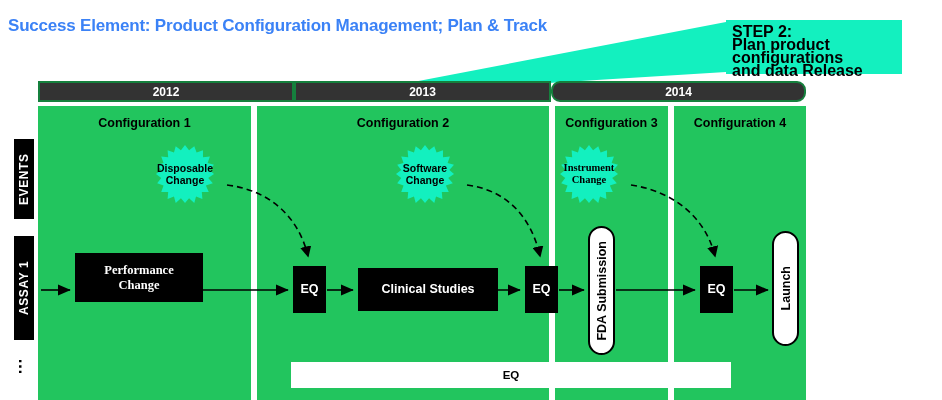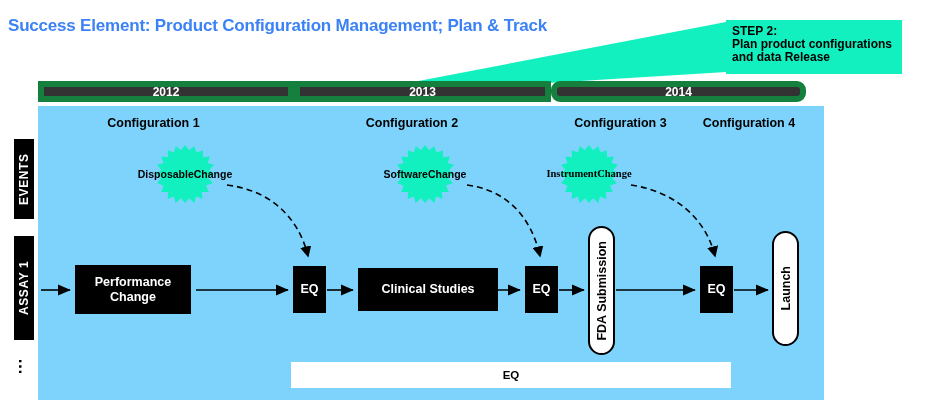--- a/index.html
+++ b/index.html
@@ -17,37 +17,37 @@
     letter-spacing:-0.2px;white-space:nowrap;
   }
 
   
   .callout{
     position:absolute;left:726px;top:20px;width:176px;height:54px;
     background:#13f0bf;
   }
   .callout-text{
     position:absolute;left:6px;top:5px;width:168px;
-    font-size:12px;font-weight:bold;color:#000;line-height:13px;
+    font-size:16px;font-weight:bold;color:#000;line-height:13px;
   }
   .callout-line{position:absolute;left:330px;top:18px;width:600px;height:80px;pointer-events:none;}
 
   
   .yearbar{position:absolute;left:38px;top:81px;width:768px;height:21px;}
   .year{
     position:absolute;top:0;height:21px;background:#333333;
     color:#ffffff;font-size:12px;font-weight:bold;
     display:flex;align-items:center;justify-content:center;
-    border:6px solid #15803d;box-sizing:border-box;
+    border:2px solid #15803d;box-sizing:border-box;
   }
 
   
   .panels{position:absolute;left:38px;top:106px;width:768px;height:294px;}
   .panel{
-    position:absolute;top:0;height:294px;background:#7dd3fc;padding-left:18px;
+    position:absolute;top:0;height:294px;background:#22c55e;
   }
   .panel-title{
     position:absolute;top:10px;left:0;width:100%;text-align:center;
     font-size:12.5px;font-weight:bold;color:#000;
   }
 
   
   .vlabel{
     position:absolute;background:#000;color:#fff;
     font-size:12px;font-weight:bold;letter-spacing:0.6px;
@@ -76,21 +76,21 @@
     display:flex;align-items:center;justify-content:center;
     font-size:12.5px;font-weight:bold;
   }
   .rbox span{writing-mode:vertical-rl;transform:rotate(180deg);white-space:nowrap;}
 
   
   .burst{position:absolute;}
   .burst svg{display:block;}
   .burst-text{
     position:absolute;left:0;top:0;width:100%;height:100%;
-    display:flex;flex-direction:row;align-items:center;justify-content:center;
+    display:flex;flex-direction:column;align-items:center;justify-content:center;
     font-size:10.5px;font-weight:bold;color:#000;line-height:12px;text-align:right;
     pointer-events:none;
   }
 
   
   #arrows{position:absolute;left:0;top:0;width:942px;height:400px;pointer-events:none;}
 
   
   .legend{
     position:absolute;left:291px;top:362px;width:440px;height:26px;
@@ -166,21 +166,21 @@
   <div class="burst" style="left:543px;top:145px;width:92px;height:58px;font-family:Liberation Serif, serif;">
     <svg width="92" height="58" viewBox="0 0 100 100">
       <polygon fill="#13f0bf" points="50,0 57,9 66,2 70,13 81,9 81,21 93,20 89,31 100,34 92,43 100,50 90,57 98,66 86,70 91,81 79,81 80,93 69,89 66,100 57,92 50,100 43,92 34,100 31,89 20,93 21,81 9,81 13,70 2,66 9,57 0,50 9,43 2,34 13,31 9,20 21,21 20,9 31,13 34,2 43,9"></polygon>
     </svg>
     <div class="burst-text">
       <div>Instrument</div>
       <div>Change</div>
     </div>
   </div>
 
-  <div class="pbox" style="left:75px;top:265px;width:116px;height:49px;">
+  <div class="pbox" style="left:75px;top:253px;width:128px;height:49px;font-family:Liberation Serif, serif;">
     <div>
       <div>Performance</div>
       <div>Change</div>
     </div>
   </div>
 
   <div class="pbox" style="left:293px;top:266px;width:33px;height:47px;">EQ</div>
 
   <div class="pbox" style="left:358px;top:268px;width:140px;height:43px;">Clinical Studies</div>
 

